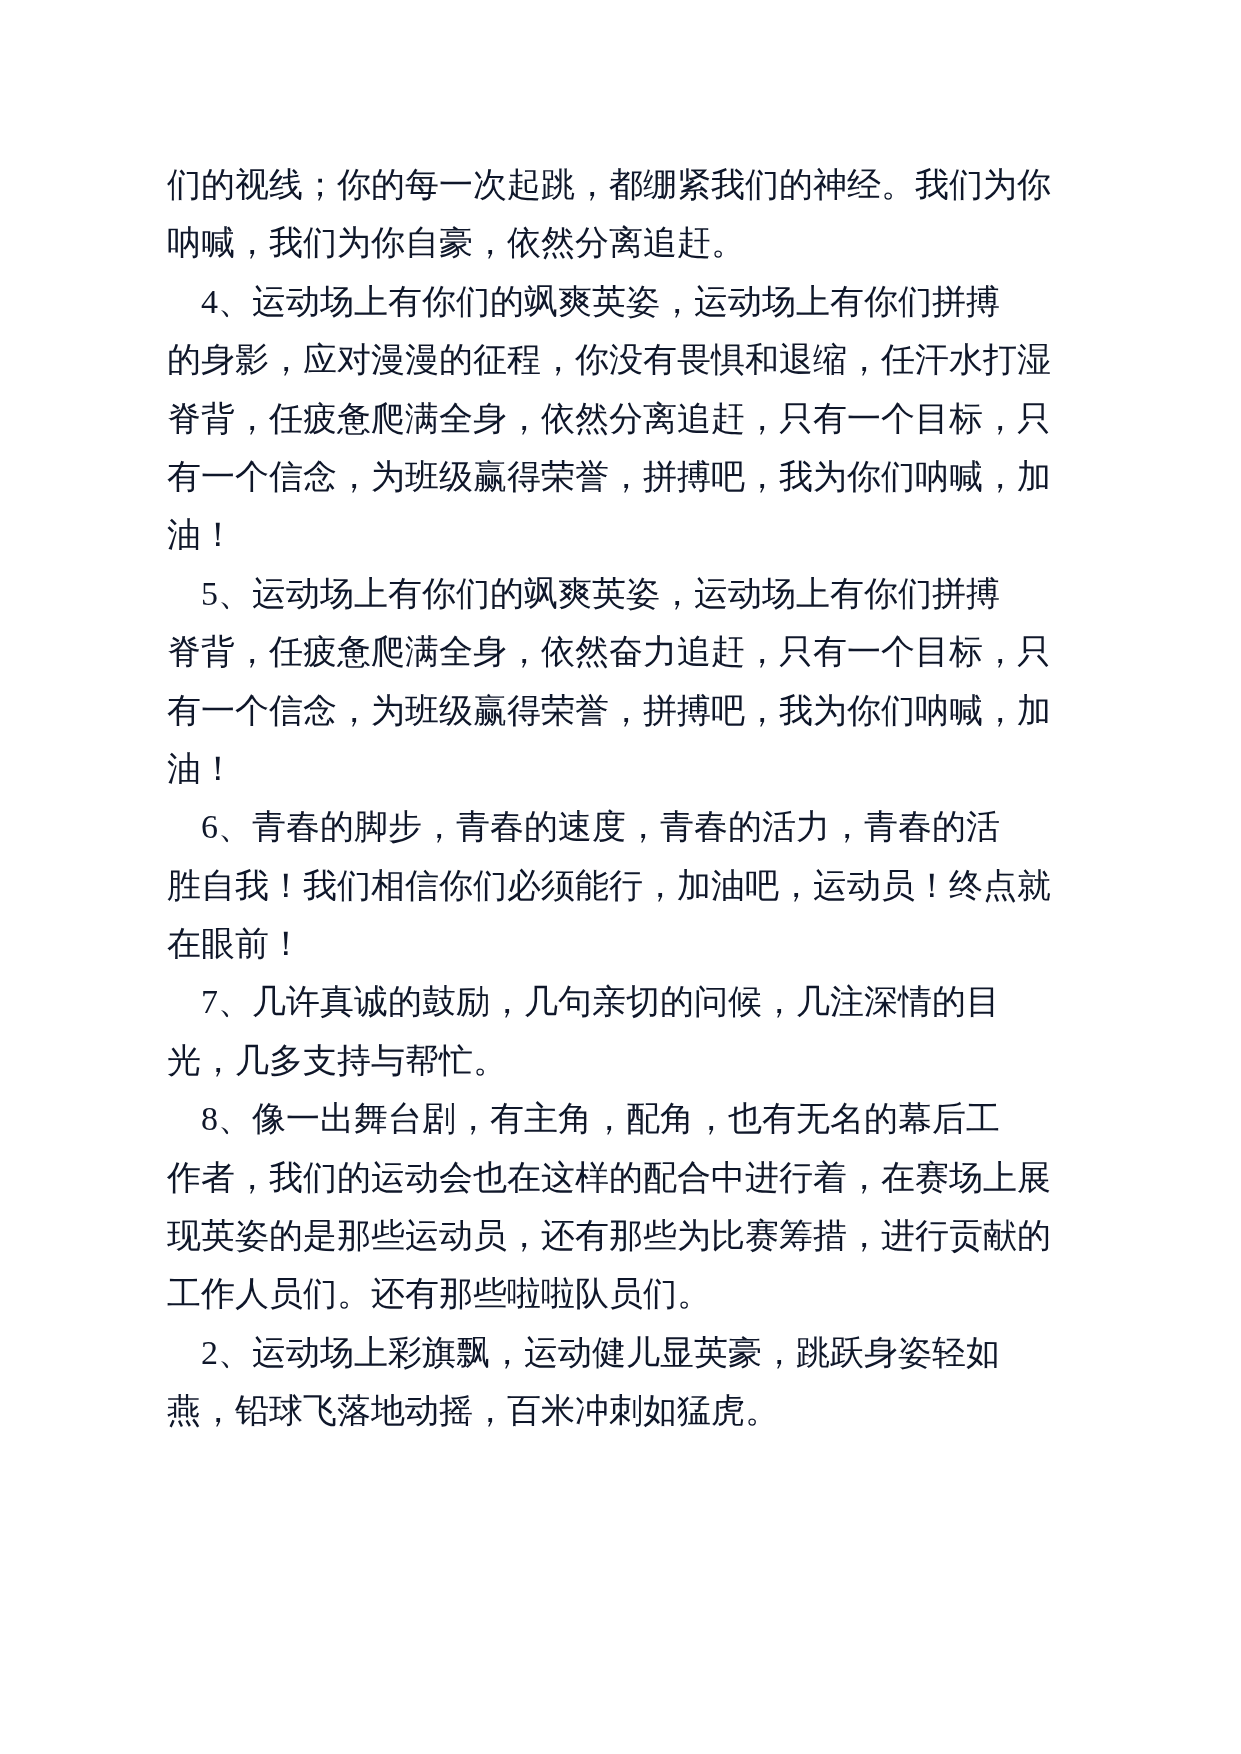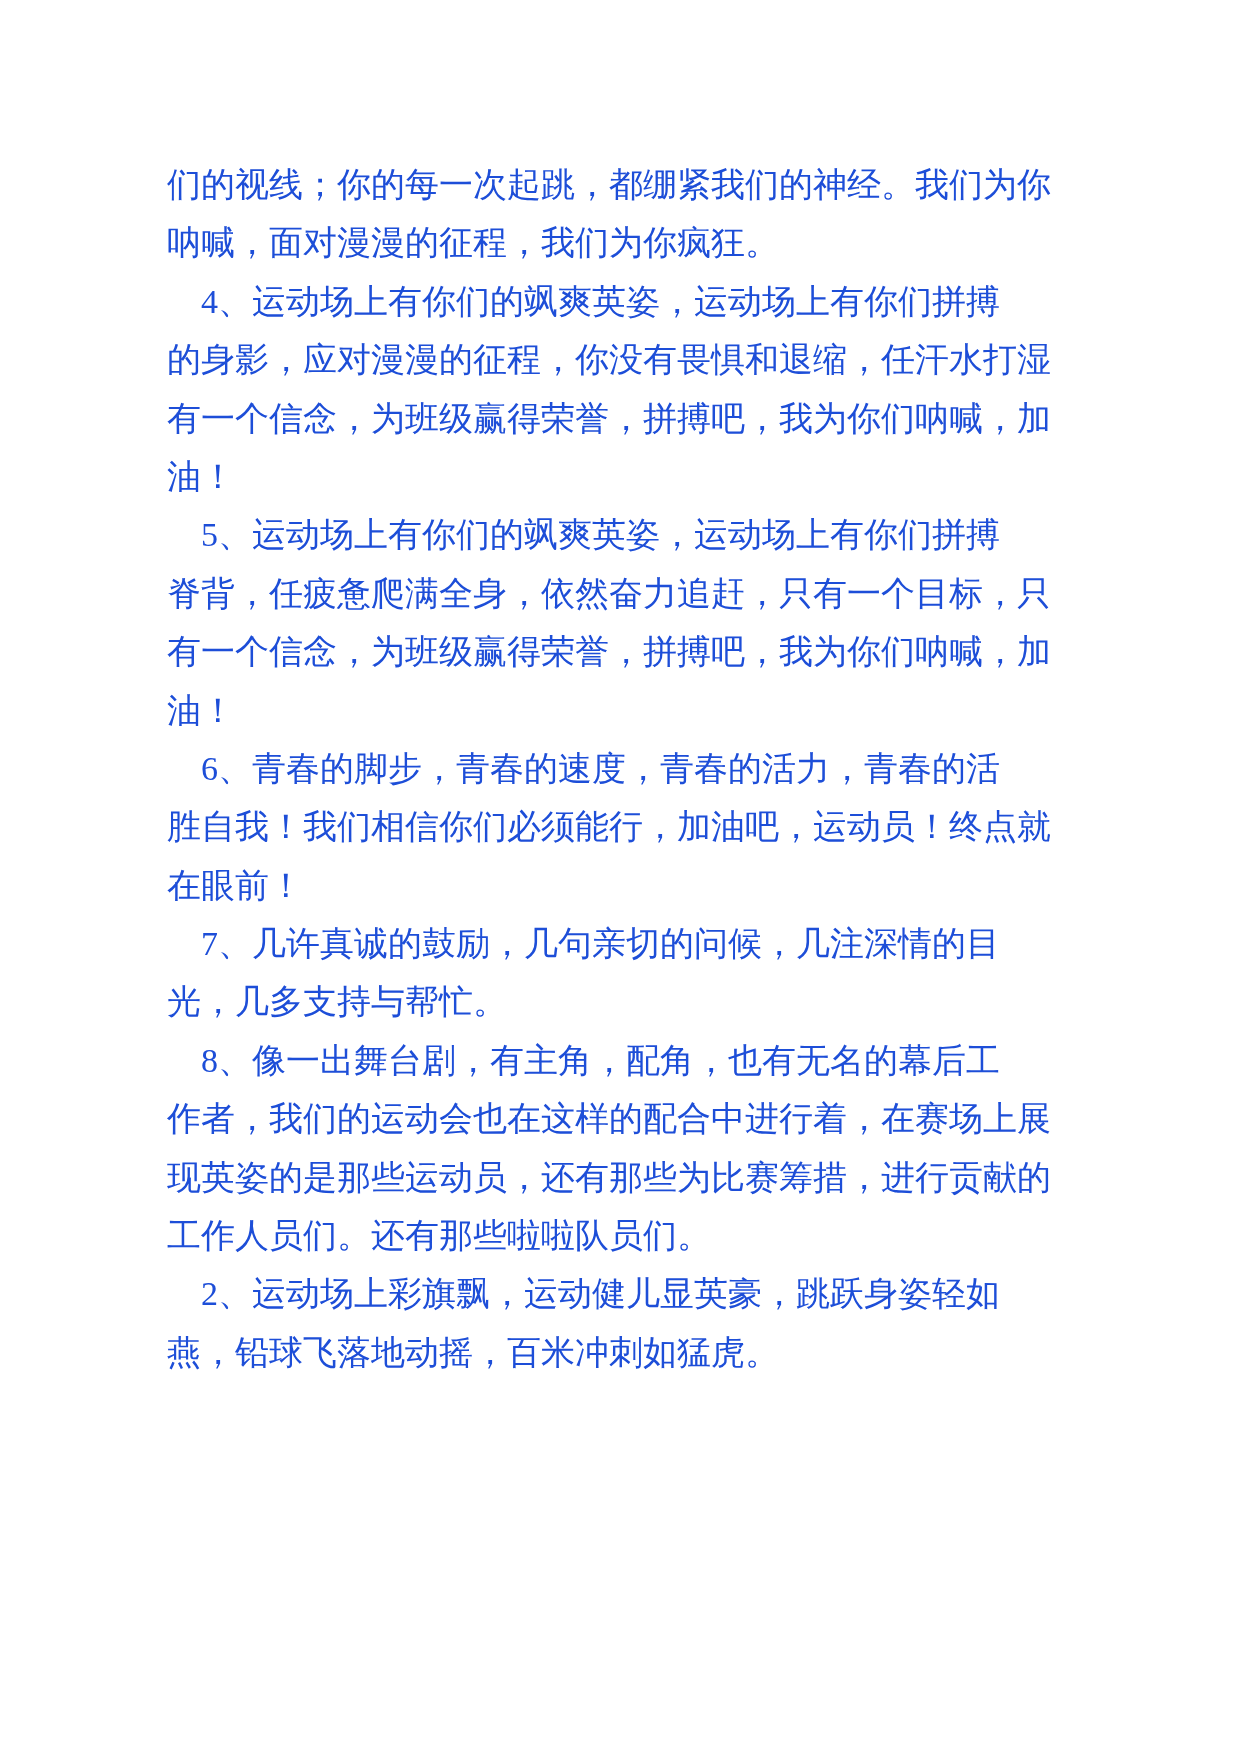--- a/index.html
+++ b/index.html
@@ -15,37 +15,38 @@
     overflow: hidden;
     font-family: "Liberation Serif", "DejaVu Serif", serif;
   }
   .text-body {
     position: absolute;
     left: 167px;
     top: 156px;
     width: 895px;
     font-size: 34px;
     line-height: 58.4px;
-    color: #1d4ed8;
+    color: #0f172a;
     font-weight: 400;
   }
   .line {
     white-space: nowrap;
     height: 58.4px;
   }
 </style>
 </head>
 <body>
 
 <div class="page">
   <div class="text-body">
       <div class="line">们的视线；你的每一次起跳，都绷紧我们的神经。我们为你</div>
-      <div class="line">呐喊，面对漫漫的征程，我们为你疯狂。</div>
+      <div class="line">呐喊，我们为你自豪，依然分离追赶。</div>
       <div class="line">　4、运动场上有你们的飒爽英姿，运动场上有你们拼搏</div>
       <div class="line">的身影，应对漫漫的征程，你没有畏惧和退缩，任汗水打湿</div>
+      <div class="line">脊背，任疲惫爬满全身，依然分离追赶，只有一个目标，只</div>
       <div class="line">有一个信念，为班级赢得荣誉，拼搏吧，我为你们呐喊，加</div>
       <div class="line">油！</div>
       <div class="line">　5、运动场上有你们的飒爽英姿，运动场上有你们拼搏</div>
       <div class="line">脊背，任疲惫爬满全身，依然奋力追赶，只有一个目标，只</div>
       <div class="line">有一个信念，为班级赢得荣誉，拼搏吧，我为你们呐喊，加</div>
       <div class="line">油！</div>
       <div class="line">　6、青春的脚步，青春的速度，青春的活力，青春的活</div>
       <div class="line">胜自我！我们相信你们必须能行，加油吧，运动员！终点就</div>
       <div class="line">在眼前！</div>
       <div class="line">　7、几许真诚的鼓励，几句亲切的问候，几注深情的目</div>

